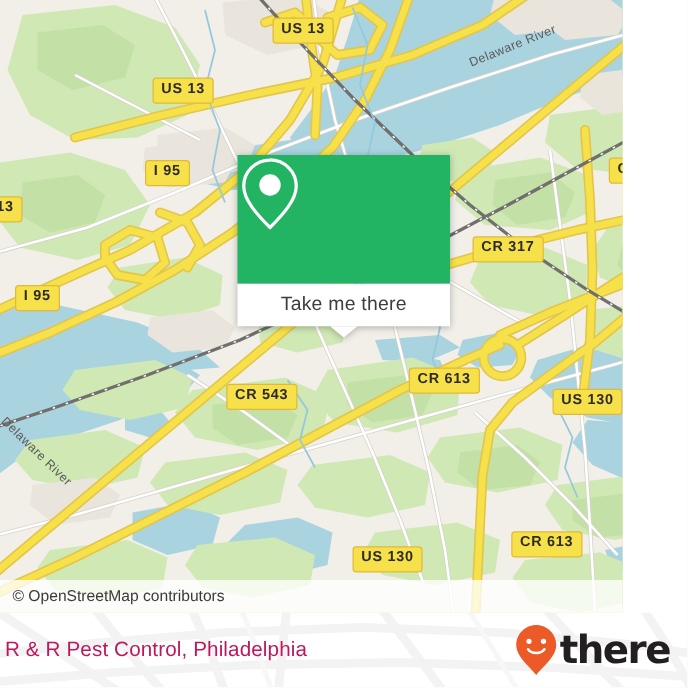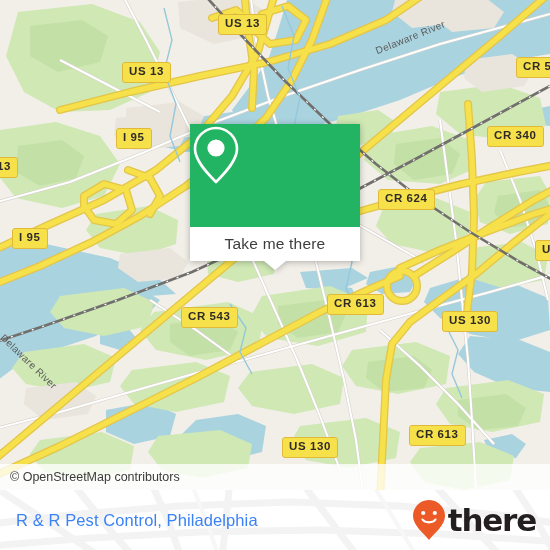--- a/index.html
+++ b/index.html
@@ -4,21 +4,21 @@
 <style>
   html,body{margin:0;padding:0;background:#fff;}
   body{
     width:550px;height:550px;overflow:hidden;
     font-family:"Liberation Sans","DejaVu Sans",sans-serif;
     -webkit-font-smoothing:antialiased;
   }
   #app{position:relative;width:550px;height:550px;overflow:hidden;background:#fff;}
 
   
-  .map{position:absolute;left:0;top:0;width:550px;height:490px;overflow:hidden;background:#fde047;}
+  .map{position:absolute;left:0;top:0;width:498px;height:490px;overflow:hidden;background:#fde047;}
   .map svg{position:absolute;left:0;top:0;display:block;}
 
   
   .shield{
     position:absolute;
     background:#f7e14a;
     border:1.6px solid #e0b93a;
     border-radius:3px;
     color:#2e2b26;
     font-size:11.5px;
@@ -88,22 +88,22 @@
     font-family:"Liberation Sans","DejaVu Sans",sans-serif;
   }
 
   
   .footer{
     position:absolute;left:0;top:490px;width:550px;height:60px;
     background:#ffffff;overflow:hidden;
   }
   .footer-watermark{position:absolute;left:0;top:0;opacity:1;}
   .footer-title{
-    position:absolute;left:16px;top:50%;transform:translateY(-50%);
-    color:#3b82f6;font-size:16.5px;letter-spacing:0.1px;
+    position:absolute;left:4px;top:50%;transform:translateY(-50%);
+    color:#be185d;font-size:16.5px;letter-spacing:0.1px;
     white-space:nowrap;
     font-family:"Liberation Sans","DejaVu Sans",sans-serif;
   }
   .brand{
     position:absolute;right:14px;top:50%;transform:translateY(-50%);
     display:flex;align-items:center;gap:2px;
   }
   .brand-word{
     color:#231f20;font-size:31px;font-weight:bold;letter-spacing:-1.2px;
     line-height:1;
@@ -304,21 +304,21 @@
       </g>
     </svg>
 
     <div class="shield" style="left:218px;top:14px;">US 13</div>
     <div class="shield" style="left:122px;top:62px;">US 13</div>
     <div class="shield" style="left:116px;top:128px;">I 95</div>
     <div class="shield" style="left:-10px;top:157px;">13</div>
     <div class="shield" style="left:12px;top:228px;">I 95</div>
     <div class="shield" style="left:516px;top:57px;">CR 543</div>
     <div class="shield" style="left:487px;top:126px;">CR 340</div>
-    <div class="shield" style="left:378px;top:189px;">CR 624</div>
+    <div class="shield" style="left:378px;top:189px;">CR 317</div>
     <div class="shield" style="left:181px;top:307px;">CR 543</div>
     <div class="shield" style="left:327px;top:294px;">CR 613</div>
     <div class="shield" style="left:442px;top:311px;">US 130</div>
     <div class="shield" style="left:535px;top:240px;">US 130</div>
     <div class="shield" style="left:409px;top:425px;">CR 613</div>
     <div class="shield" style="left:282px;top:437px;">US 130</div>
 
     <div class="river-label" style="left:374px;top:46px;transform:rotate(-22deg);">Delaware River</div>
     <div class="river-label" style="left:6px;top:332px;transform:rotate(44deg);">Delaware River</div>
 

